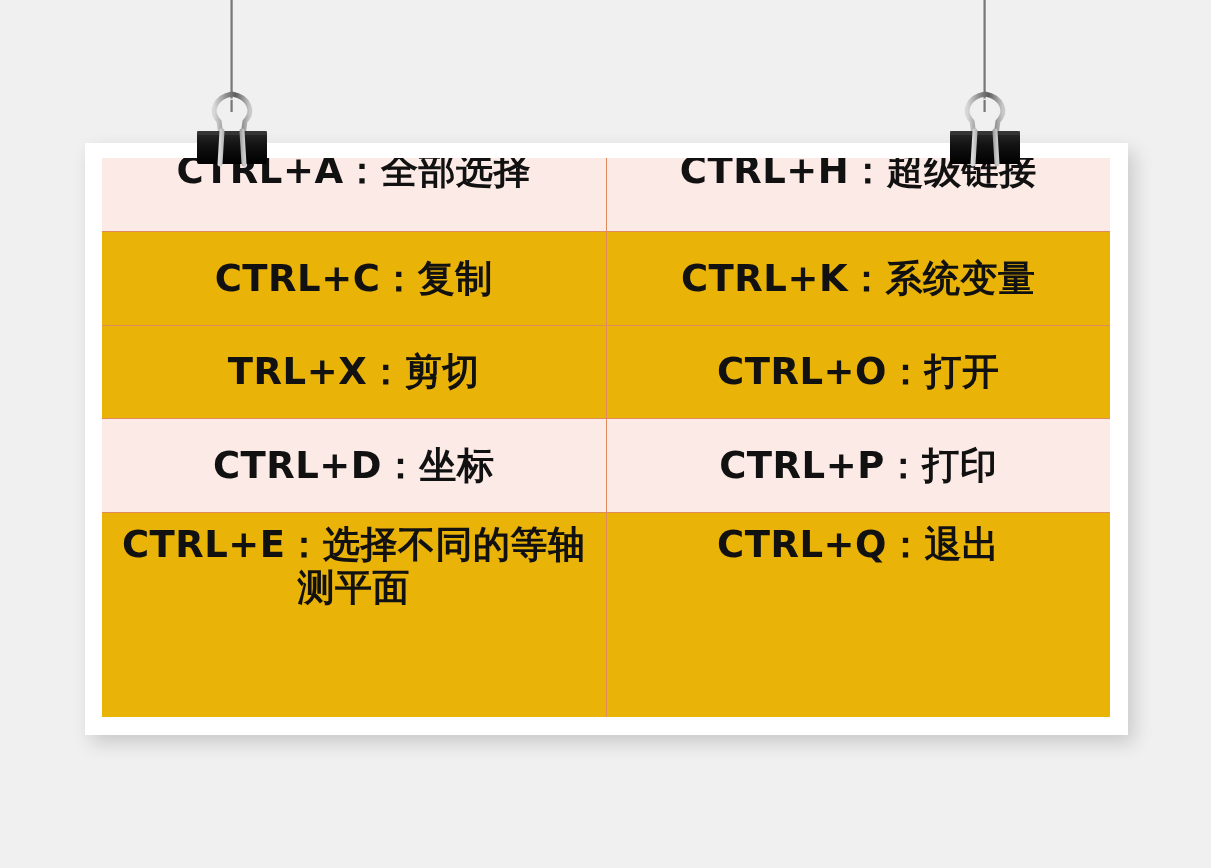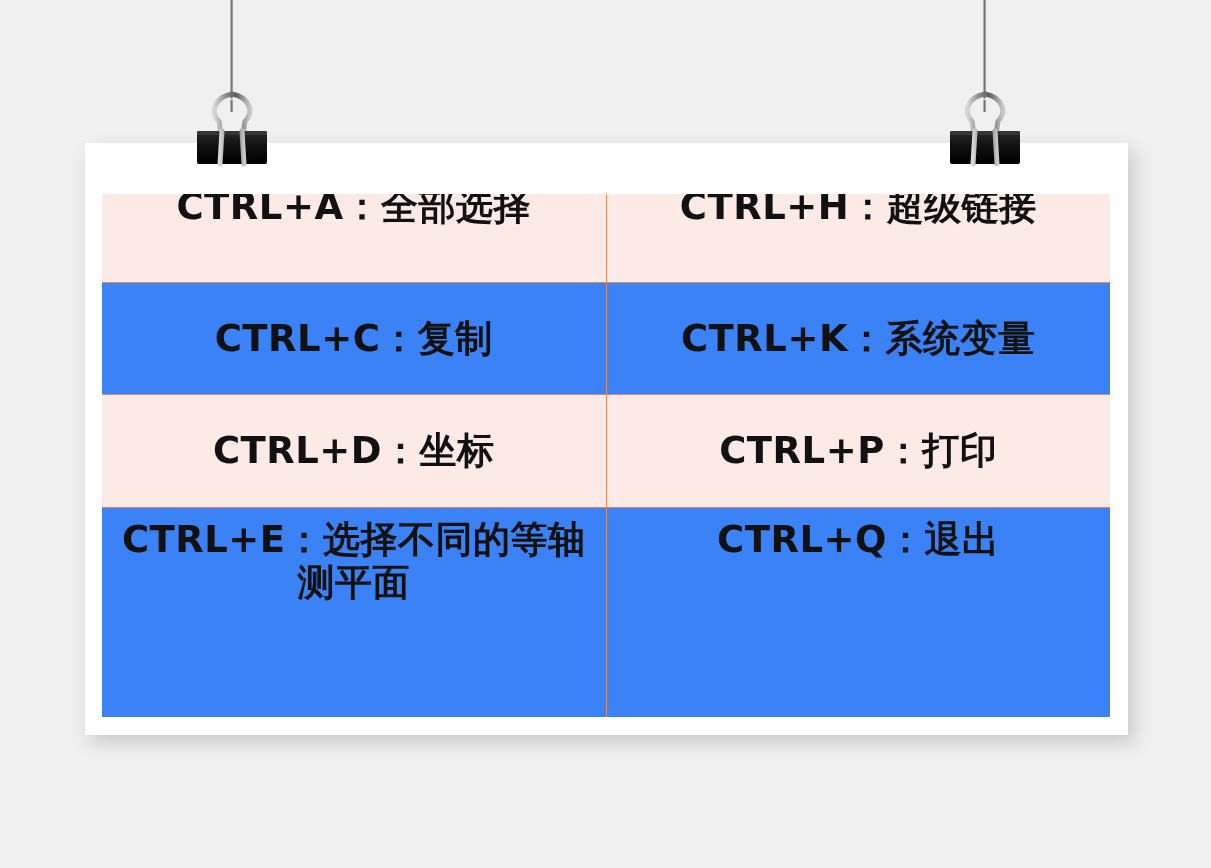--- a/index.html
+++ b/index.html
@@ -61,42 +61,41 @@
     height: 559px;
     overflow: hidden;
     z-index: 3;
   }
 
   table.shortcuts {
     width: 100%;
     height: 100%;
     border-collapse: collapse;
     table-layout: fixed;
-    margin-top: 36px;
   }
 
   table.shortcuts td {
     width: 50%;
     text-align: center;
     vertical-align: middle;
     color: #111111;
     font-size: 37px;
     font-weight: bold;
     line-height: 1.18;
     letter-spacing: 0.5px;
     padding: 0 6px;
     border-right: 1.6px solid #E08B5E;
     border-bottom: 1.6px solid #E08B5E;
     overflow: hidden;
   }
   table.shortcuts td:last-child { border-right: none; }
   table.shortcuts tr:last-child td { border-bottom: none; }
 
   tr.row-light td { background: #FBEAE5; }
-  tr.row-dark  td { background: #3b82f6; }
+  tr.row-dark  td { background: #eab308; }
 
   
   tr.row-first td { vertical-align: top; padding-top: 0; }
   tr.row-first td .cell-text { display: block; margin-top: -9px; }
 
   
   tr.row-last td { vertical-align: top; padding-top: 10px; text-align: center; }
 </style>
 </head>
 <body>
@@ -150,20 +149,24 @@
             <span class="cell-text">CTRL+A：全部选择</span>
           </td>
         <td>
             <span class="cell-text">CTRL+H：超级链接</span>
           </td>
       </tr>
       <tr class="row-dark">
         <td><span class="cell-text">CTRL+C：复制</span></td>
         <td><span class="cell-text">CTRL+K：系统变量</span></td>
       </tr>
+      <tr class="row-dark">
+        <td><span class="cell-text">TRL+X：剪切</span></td>
+        <td><span class="cell-text">CTRL+O：打开</span></td>
+      </tr>
       <tr class="row-light">
         <td><span class="cell-text">CTRL+D：坐标</span></td>
         <td><span class="cell-text">CTRL+P：打印</span></td>
       </tr>
       <tr class="row-dark row-last">
         <td><span class="cell-text">CTRL+E：选择不同的等轴测平面</span></td>
         <td><span class="cell-text">CTRL+Q：退出</span></td>
       </tr>
     </tbody>
   </table>

